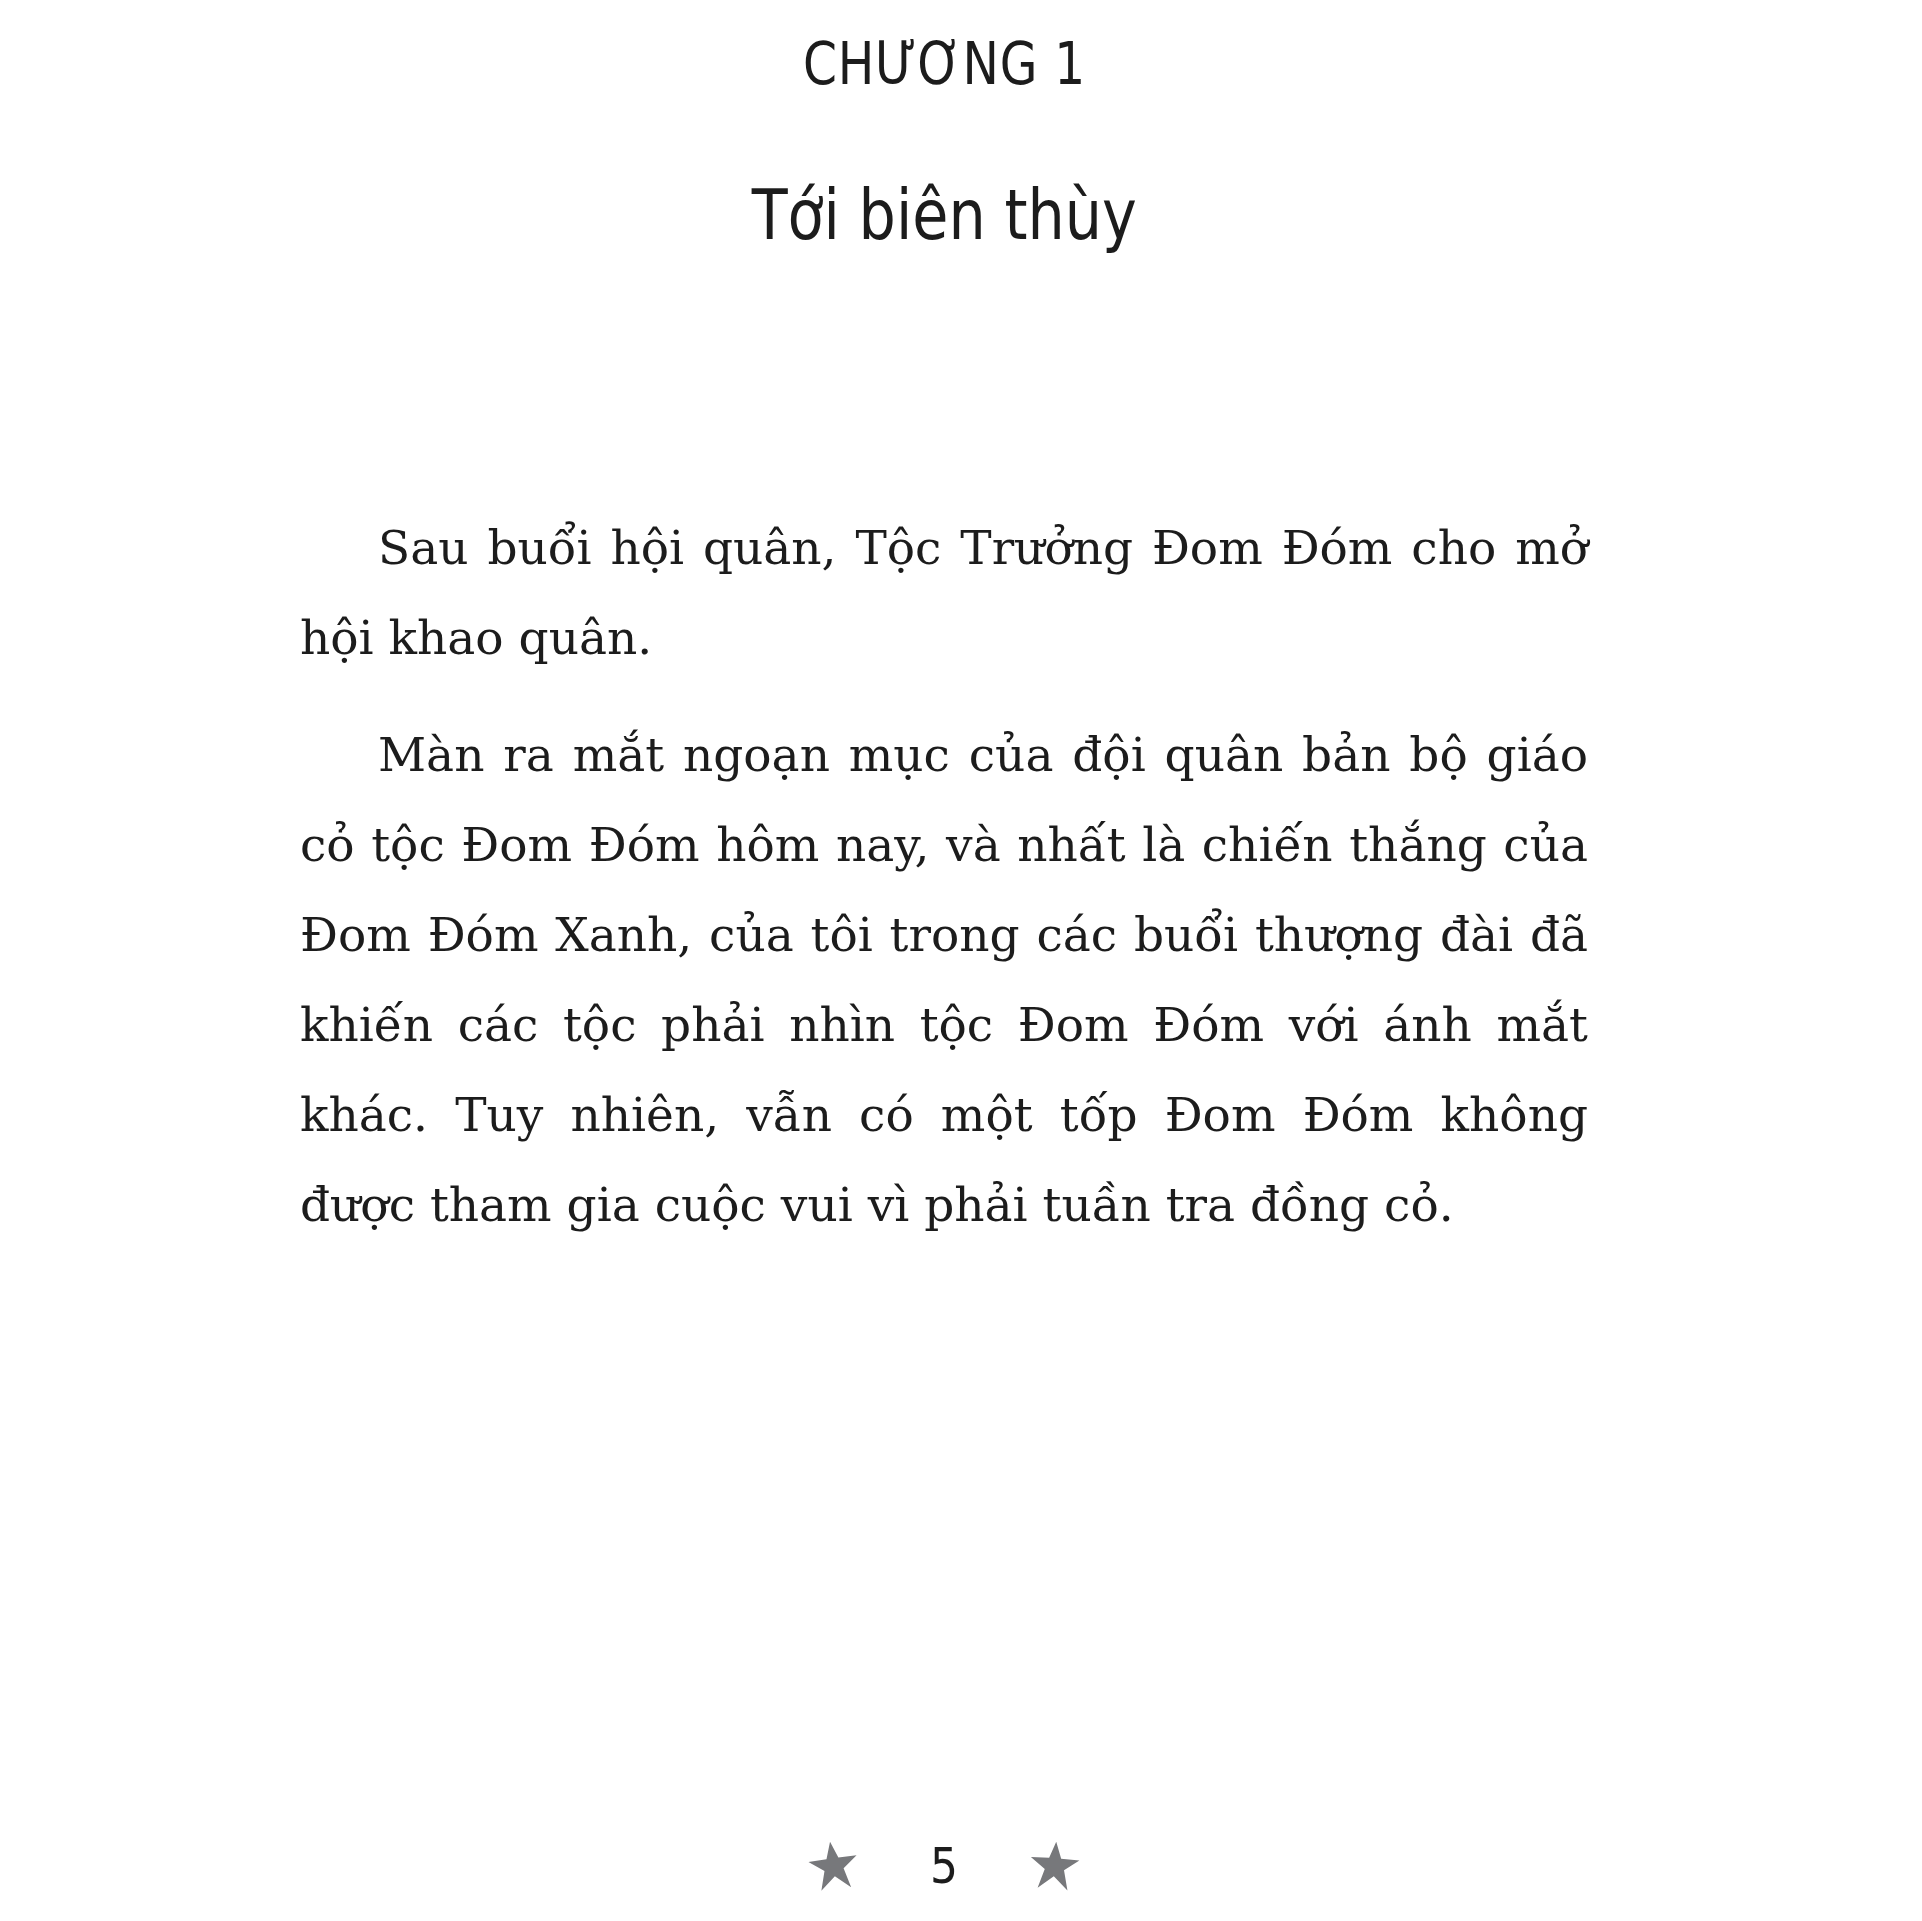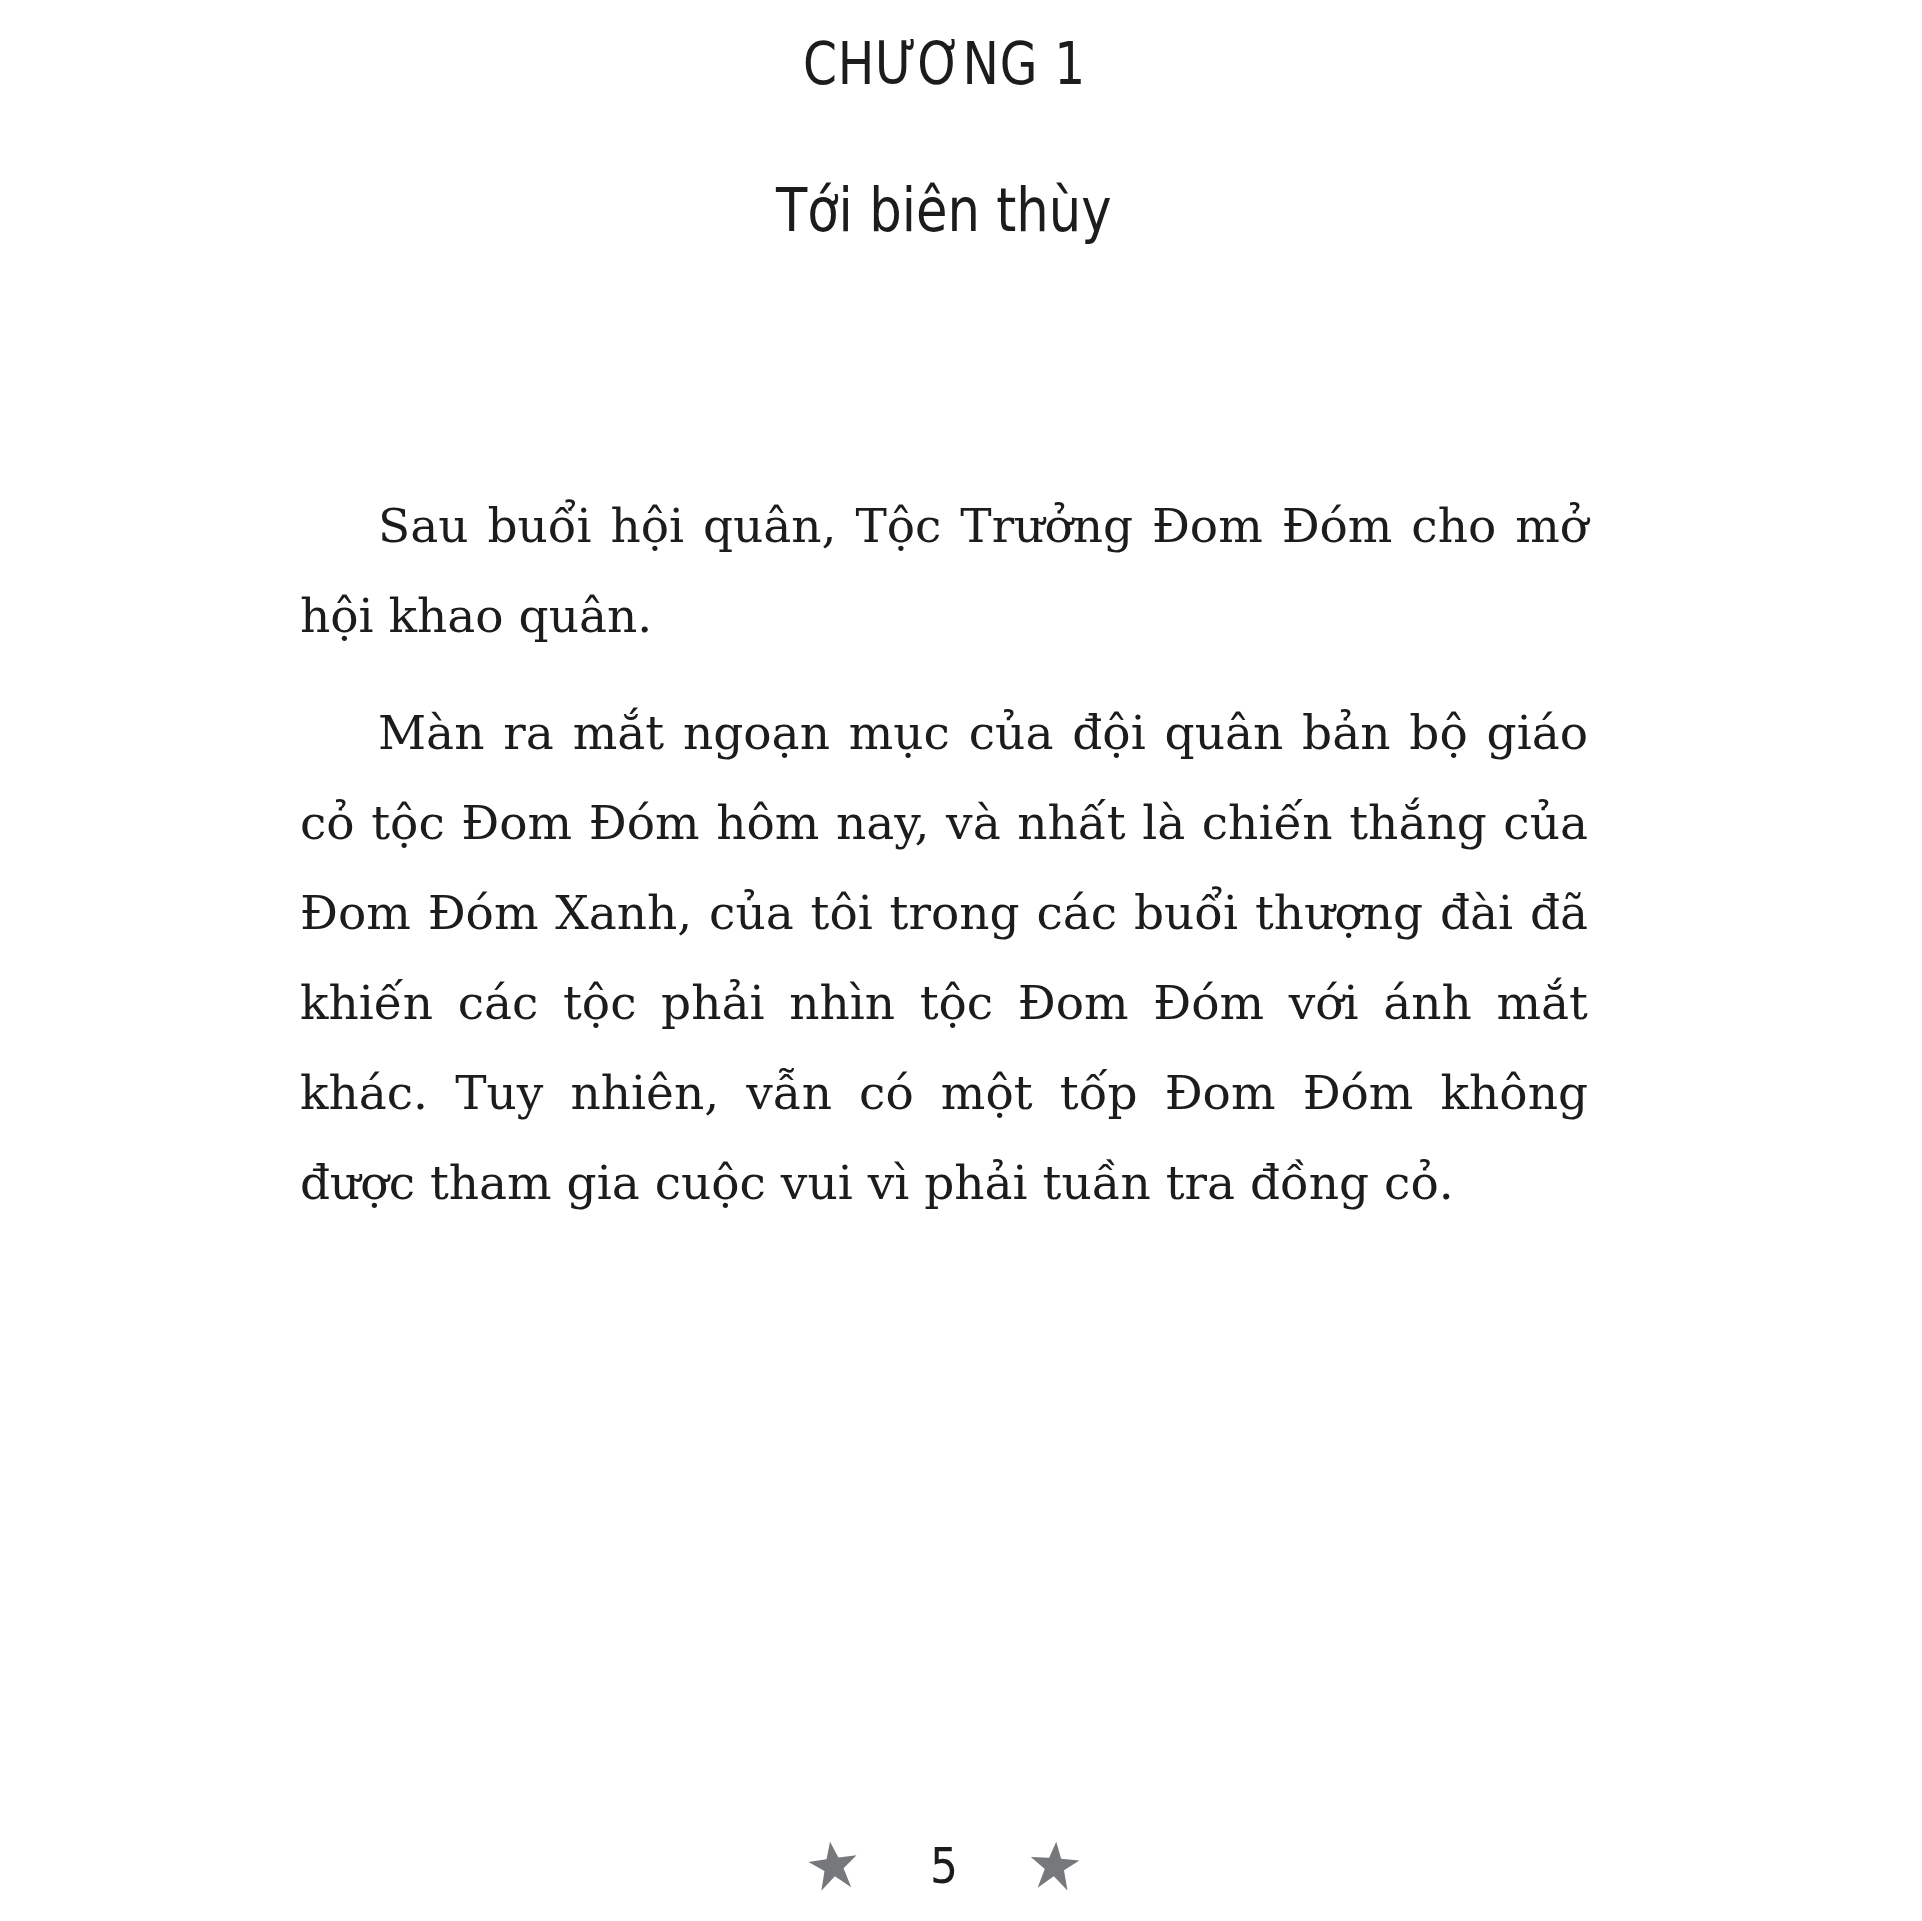--- a/index.html
+++ b/index.html
@@ -32,31 +32,31 @@
   }
   .chapter-label > span {
     display: inline-block;
     transform: scaleX(0.84);
     transform-origin: center;
   }
   .chapter-title {
     top: 174px;
     text-align: center;
     font-family: "DejaVu Sans", "Liberation Sans", sans-serif;
-    font-size: 61px;
+    font-size: 70px;
     font-weight: 500;
     color: #1c1c1c;
   }
   .chapter-title > span {
     display: inline-block;
     transform: scaleX(0.84);
     transform-origin: center;
   }
   .body-text {
-    top: 481px;
+    top: 503px;
     font-size: 47px;
     line-height: 90px;
     text-align: justify;
     color: #1c1c1c;
   }
   .body-text p {
     text-indent: 78px;
     margin-bottom: 26.5px;
   }
   .body-text p:last-child { margin-bottom: 0; }

